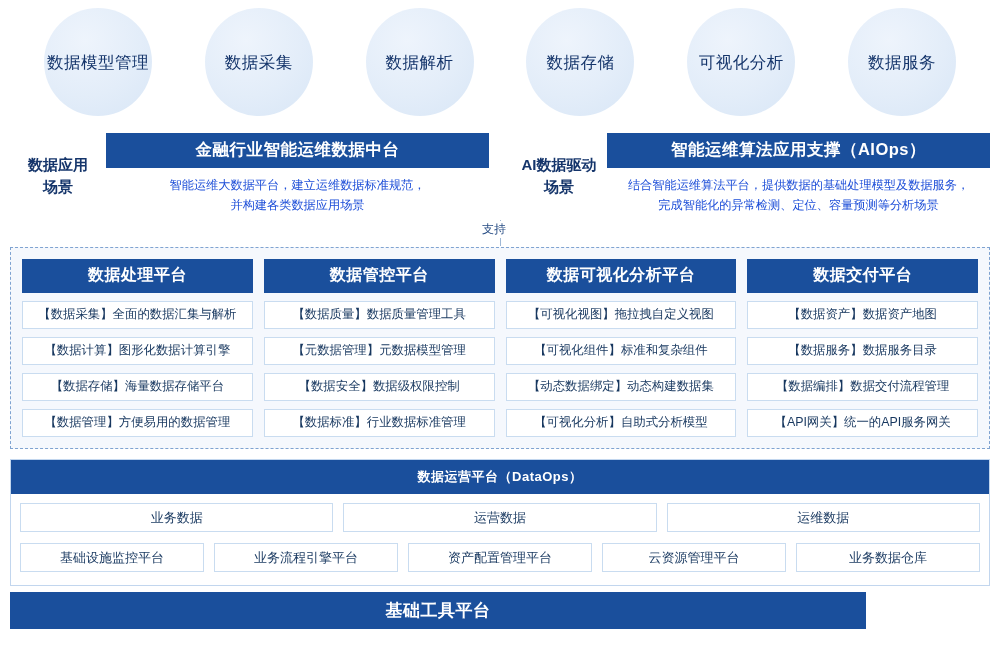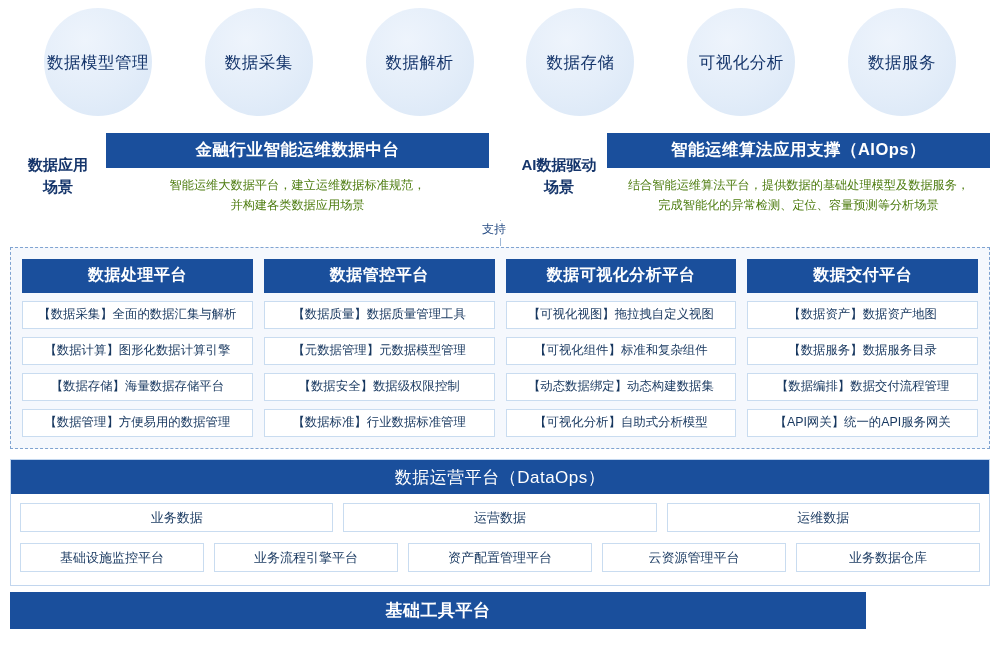--- a/index.html
+++ b/index.html
@@ -67,21 +67,21 @@
     font-size: 16.5px; font-weight: bold;
     display: flex; align-items: center; justify-content: center;
     letter-spacing: .5px;
   }
   .scenario-desc {
     flex: 1;
     background: #ffffff;
     padding: 7px 10px 4px 10px;
     font-size: 12.2px;
     line-height: 1.65;
-    color: #4d7c0f;
+    color: #1d4ed8;
     text-align: center;
   }
   .scenario-desc div { white-space: nowrap; }
 
   
   .support-wrap {
     position: absolute;
     top: 220px; left: 0; width: 1000px; height: 26px;
   }
   .support-line-v {
@@ -135,21 +135,21 @@
     top: 459px; left: 10px;
     width: 980px; height: 127px;
     border: 1px solid #c2d6ee;
     background: #ffffff;
     padding: 0;
   }
   .dataops-head {
     height: 34px;
     background: #1a4f9c;
     color: #fff;
-    font-size: 17px; font-weight: normal;
+    font-size: 13px; font-weight: bold;
     display: flex; align-items: center; justify-content: center;
     letter-spacing: .5px;
   }
   .dataops-rows { padding: 9px 9px 0 9px; }
   .drow {
     display: flex; gap: 10px;
     margin-bottom: 11px;
     border-radius: 10px;
   }
   .dcell {

